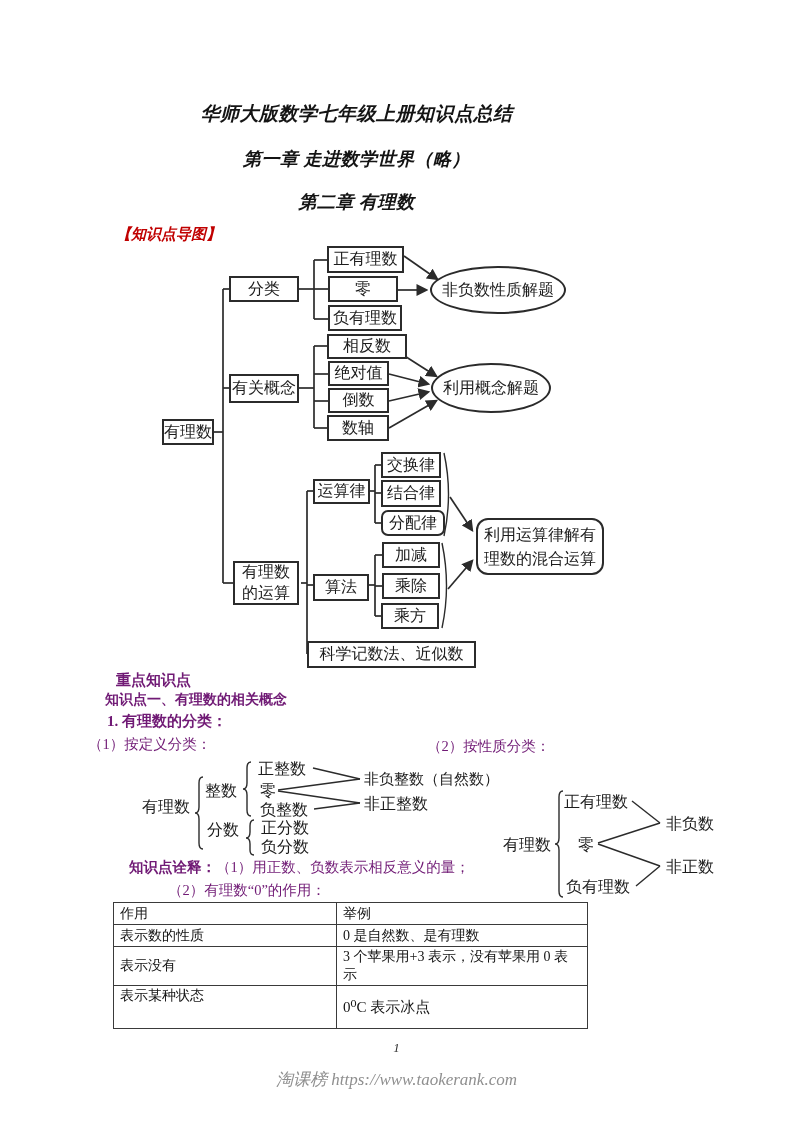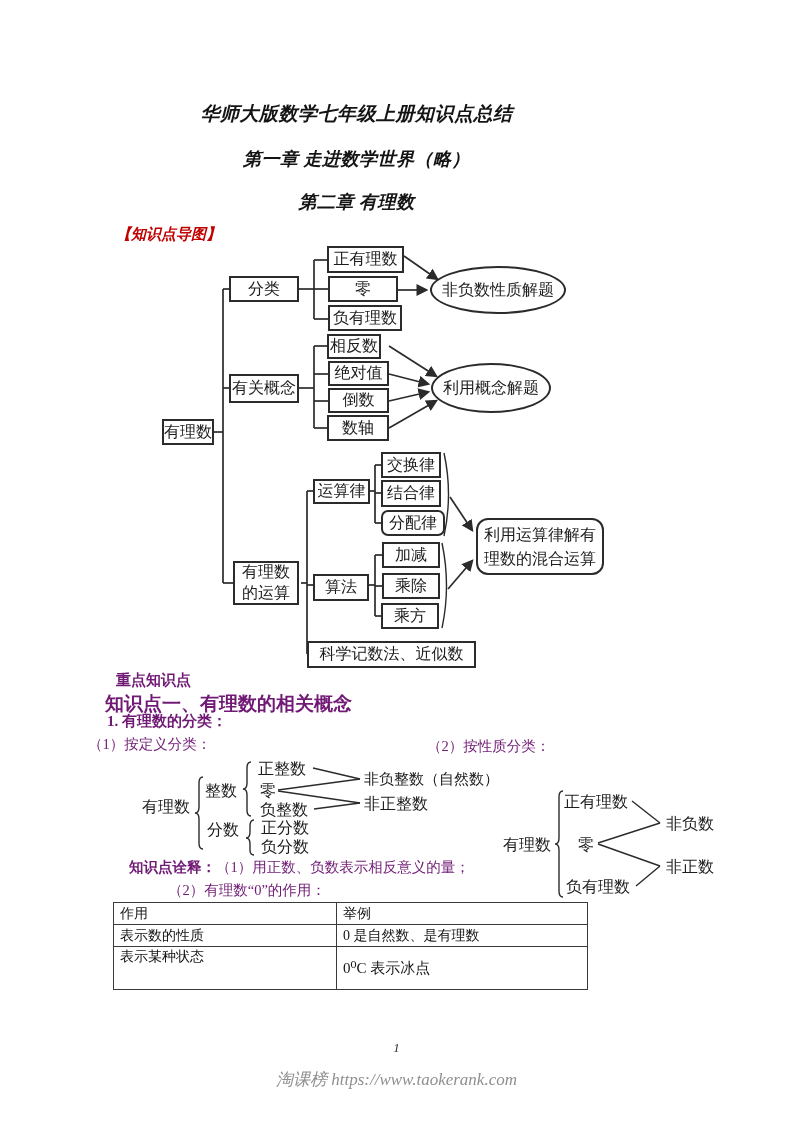--- a/index.html
+++ b/index.html
@@ -125,40 +125,40 @@
 
 <div class="mbox" style="left:162px;top:419px;width:52px;height:26px;">有理数</div>
 
 <div class="mbox" style="left:229px;top:276px;width:70px;height:26px;">分类</div>
 <div class="mbox" style="left:327px;top:246px;width:77px;height:27px;">正有理数</div>
 <div class="mbox" style="left:328px;top:276px;width:70px;height:26px;">零</div>
 <div class="mbox" style="left:328px;top:305px;width:74px;height:26px;">负有理数</div>
 <div class="mbox mellipse" style="left:430px;top:266px;width:136px;height:48px;">非负数性质解题</div>
 
 <div class="mbox" style="left:229px;top:374px;width:70px;height:29px;">有关概念</div>
-<div class="mbox" style="left:327px;top:334px;width:54px;height:25px;">相反数</div>
+<div class="mbox" style="left:327px;top:334px;width:80px;height:25px;">相反数</div>
 <div class="mbox" style="left:328px;top:361px;width:61px;height:25px;">绝对值</div>
 <div class="mbox" style="left:328px;top:388px;width:61px;height:25px;">倒数</div>
 <div class="mbox" style="left:327px;top:415px;width:62px;height:26px;">数轴</div>
 <div class="mbox mellipse" style="left:431px;top:363px;width:120px;height:50px;">利用概念解题</div>
 
 <div class="mbox wrap" style="left:233px;top:561px;width:66px;height:44px;">有理数的运算</div>
 <div class="mbox" style="left:313px;top:479px;width:57px;height:25px;">运算律</div>
 <div class="mbox" style="left:381px;top:452px;width:60px;height:26px;">交换律</div>
 <div class="mbox" style="left:381px;top:480px;width:60px;height:27px;">结合律</div>
 <div class="mbox" style="left:381px;top:510px;width:64px;height:26px;border-radius:7px;">分配律</div>
 <div class="mbox" style="left:313px;top:574px;width:56px;height:27px;">算法</div>
 <div class="mbox" style="left:382px;top:542px;width:58px;height:26px;">加减</div>
 <div class="mbox" style="left:382px;top:573px;width:58px;height:26px;">乘除</div>
 <div class="mbox" style="left:381px;top:603px;width:58px;height:26px;">乘方</div>
 <div class="mbox wrap roundbox" style="left:476px;top:518px;width:128px;height:57px;">利用运算律解有理数的混合运算</div>
 <div class="mbox" style="left:307px;top:641px;width:169px;height:27px;">科学记数法、近似数</div>
 
 <div class="bodyline b red" style="left:116px;top:671px;font-size:15px;">重点知识点</div>
-<div class="bodyline b" style="left:105px;top:691px;font-size:19px;text-align:center;">知识点一、有理数的相关概念</div>
+<div class="bodyline b" style="left:105px;top:691px;font-size:14px;text-align:center;">知识点一、有理数的相关概念</div>
 <div class="bodyline b" style="left:107px;top:712px;font-size:15px;">1. 有理数的分类：</div>
 <div class="bodyline" style="left:88px;top:735px;">（1）按定义分类：</div>
 <div class="bodyline" style="left:427px;top:737px;">（2）按性质分类：</div>
 
 <div class="tlabel" style="left:142px;top:797px;">有理数</div>
 <div class="tlabel" style="left:205px;top:781px;">整数</div>
 <div class="tlabel" style="left:258px;top:759px;">正整数</div>
 <div class="tlabel" style="left:260px;top:781px;">零</div>
 <div class="tlabel" style="left:260px;top:800px;">负整数</div>
 <div class="tlabel" style="left:207px;top:820px;">分数</div>
@@ -182,20 +182,24 @@
 <table class="zero-table">
   <tbody>
     <tr class="rh">
       <td class="c1">作用</td>
       <td class="c2">举例</td>
     </tr>
     <tr class="rh">
       <td>表示数的性质</td>
       <td>0 是自然数、是有理数</td>
     </tr>
+    <tr class="rh">
+      <td>表示没有</td>
+      <td>3 个苹果用+3 表示，没有苹果用 0 表示</td>
+    </tr>
     <tr class="r3">
       <td style="vertical-align:top;">表示某种状态</td>
       <td class="bigcell">0⁰C 表示冰点</td>
     </tr>
   </tbody>
 </table>
 
 <div class="abs pagenum" style="top:1040px;">1</div>
 <div class="abs footer" style="top:1068px;">淘课榜 https://www.taokerank.com</div>
 

